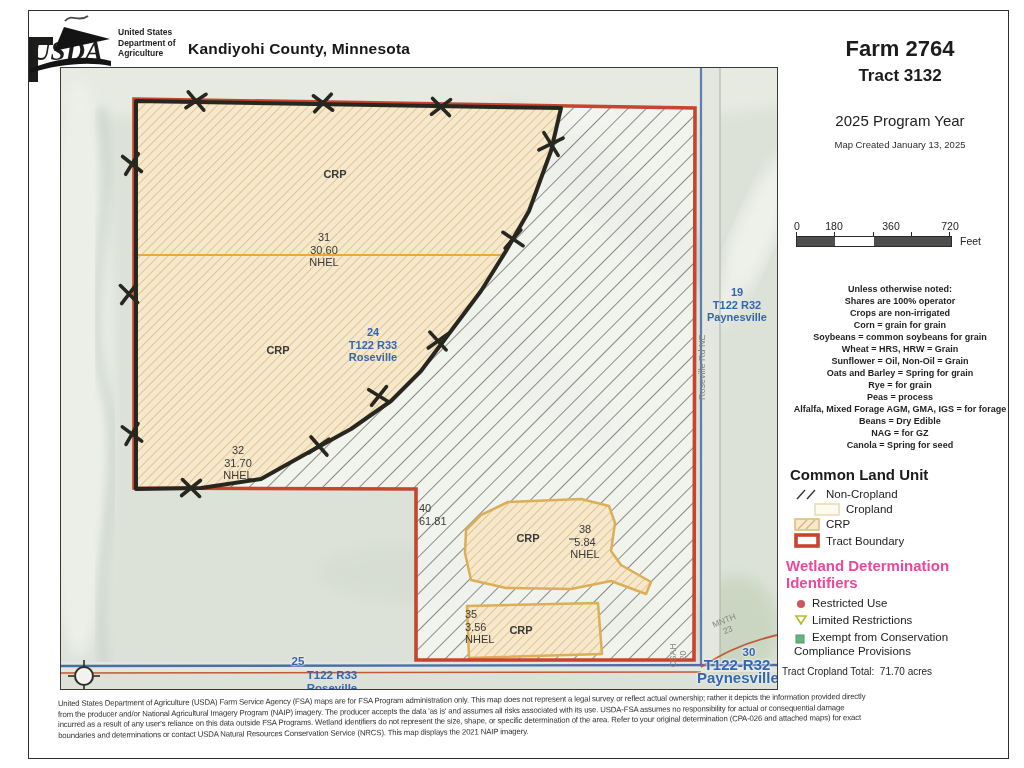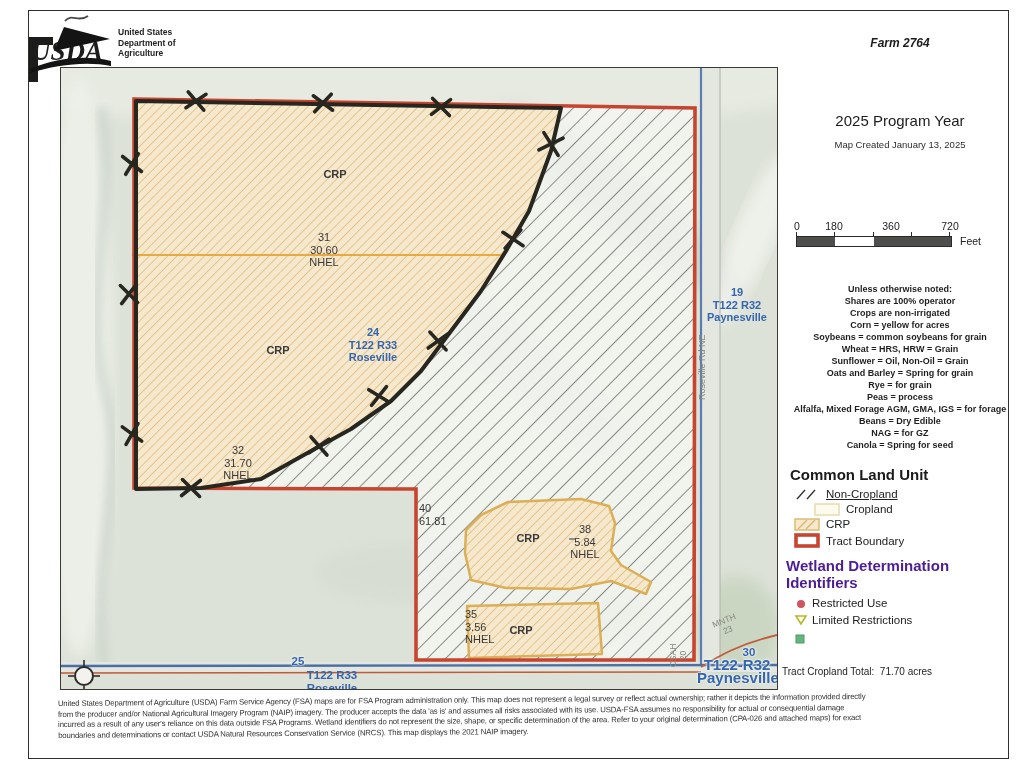--- a/index.html
+++ b/index.html
@@ -8,37 +8,37 @@
   .abs{position:absolute;}
   
   .page-border{left:28px;top:10px;width:979px;height:747px;border:1.5px solid #2e2e2c;}
   .corner-v{left:29px;top:37px;width:9px;height:45px;background:#1c1c1a;}
   .corner-h{left:29px;top:37px;width:24px;height:8px;background:#1c1c1a;}
   
   .agency{left:118px;top:27px;width:70px;font-size:8.5px;font-weight:bold;color:#222;line-height:10.5px;}
   .page-title{left:188px;top:40px;font-size:15.5px;font-weight:bold;color:#161616;letter-spacing:.2px;}
   
   .panel-center{width:236px;left:782px;text-align:center;color:#1c1c1c;}
-  .farm{top:36px;font-size:12px;font-weight:bold;font-style:italic;}
+  .farm{top:36px;font-size:22px;font-weight:bold;}
   .tract{top:66px;font-size:17px;font-weight:bold;}
   .pyear{top:112px;font-size:15px;}
   .created{top:139px;font-size:9.5px;color:#2c2c2c;}
   
   .scalebar{left:792px;top:220px;width:220px;height:34px;}
   .sb-lab{position:absolute;top:0;font-size:10.5px;color:#222;transform:translateX(-50%);}
   .sb-bar{position:absolute;left:4px;top:16px;width:154px;height:9px;border:1px solid #2a2a2a;display:flex;}
   .sb-tick{position:absolute;top:12px;width:1px;height:5px;background:#2a2a2a;}
   .sb-feet{position:absolute;left:168px;top:15px;font-size:10.5px;color:#222;}
   .notes{left:782px;top:283px;width:236px;text-align:center;font-size:9px;font-weight:bold;
     color:#1e1e1e;line-height:12px;}
   
   .clu-title{left:790px;top:466px;font-size:15px;font-weight:bold;color:#1b1b1b;}
   .leg-item{left:794px;height:15px;font-size:11.5px;color:#222;}
   .leg-item .sw{display:inline-block;vertical-align:-3px;margin-right:6px;}
-  .wet-title{left:786px;top:557px;width:210px;font-size:15px;font-weight:bold;color:#4c1d95;line-height:17px;}
+  .wet-title{left:786px;top:557px;width:210px;font-size:15px;font-weight:bold;color:#ec4899;line-height:17px;}
   .wet-item{left:794px;font-size:11.5px;color:#222;line-height:13.5px;}
   .total{left:782px;top:666px;width:236px;font-size:10px;color:#1d1d1d;}
   
   .map{left:60px;top:67px;width:716px;height:621px;background:#dde2d8;border:1.5px solid #3a3a38;overflow:hidden;}
   .map svg{position:absolute;left:0;top:0;}
   .mlabel{position:absolute;font-size:11px;line-height:12.5px;color:#39393a;text-align:center;}
   .mbold{font-weight:bold;}
   .mblue{color:#3465b0;font-weight:bold;}
   .halo{text-shadow:0 0 2px #eef0ea,0 0 2px #eef0ea,0 0 3px #eef0ea;}
   .roadlbl{color:#84867f;font-size:9px;font-weight:normal;}
@@ -64,22 +64,24 @@
   <svg class="abs" style="left:30px;top:24px;" width="82" height="50">
     <text x="1" y="36" font-family="Liberation Serif, serif" font-style="italic" font-weight="bold" font-size="27" fill="#1d1d1b">USDA</text>
     <polygon points="34,3 80,15 24,27" fill="#141414"></polygon>
     <path d="M0,45 C28,33 58,31 81,37 L81,42 C56,37 26,41 0,49 Z" fill="#141414"></path>
   </svg>
   <div class="abs agency">
     <div>United States</div>
     <div>Department of</div>
     <div>Agriculture</div>
   </div>
+  <div class="abs page-title">Kandiyohi County, Minnesota</div>
 
   <div class="abs panel-center farm">Farm 2764</div>
+  <div class="abs panel-center tract">Tract 3132</div>
   <div class="abs panel-center pyear">2025 Program Year</div>
   <div class="abs panel-center created">Map Created January 13, 2025</div>
 
   <div class="abs scalebar">
     <span class="sb-lab" style="left:5px;">0</span>
     <span class="sb-lab" style="left:42px;">180</span>
     <span class="sb-lab" style="left:99px;">360</span>
     <span class="sb-lab" style="left:158px;">720</span>
     <div class="sb-tick" style="left:4px;"></div>
       <div class="sb-tick" style="left:42px;"></div>
@@ -91,35 +93,35 @@
       <div style="width:39px;background:#ffffff;"></div>
       <div style="width:77px;background:#4e4e4c;"></div>
     </div>
     <span class="sb-feet">Feet</span>
   </div>
 
   <div class="abs notes">
     <div>Unless otherwise noted:</div>
     <div>Shares are 100% operator</div>
     <div>Crops are non-irrigated</div>
-    <div>Corn = yellow for acres</div>
+    <div>Corn = grain for grain</div>
     <div>Soybeans = common soybeans for grain</div>
     <div>Wheat = HRS, HRW = Grain</div>
     <div>Sunflower = Oil, Non-Oil = Grain</div>
     <div>Oats and Barley = Spring for grain</div>
     <div>Rye = for grain</div>
     <div>Peas = process</div>
     <div>Alfalfa, Mixed Forage AGM, GMA, IGS = for forage</div>
     <div>Beans = Dry Edible</div>
     <div>NAG = for GZ</div>
     <div>Canola = Spring for seed</div>
   </div>
 
   <div class="abs clu-title">Common Land Unit</div>
-  <div class="abs leg-item" style="top:488px;text-decoration:underline;">
+  <div class="abs leg-item" style="top:488px;">
     <svg class="sw" width="26" height="13">
       <line x1="3" y1="11" x2="11" y2="2" stroke="#2f2f2d" stroke-width="1.3"></line>
       <line x1="13" y1="11" x2="21" y2="2" stroke="#2f2f2d" stroke-width="1.3"></line>
     </svg><span>Non-Cropland</span>
   </div>
   <div class="abs leg-item" style="top:503px;padding-left:20px;">
     <svg class="sw" width="26" height="13">
       <rect x="1" y="1" width="24" height="11" fill="#fdfbee" stroke="#e6dcae" stroke-width="1.5"></rect>
     </svg><span>Cropland</span>
   </div>
@@ -143,21 +145,21 @@
     </svg><span>Restricted Use</span>
   </div>
   <div class="abs wet-item" style="top:614px;">
     <svg class="sw" width="14" height="12" style="display:inline-block;vertical-align:-2px;margin-right:4px;">
       <polygon points="2,2 12,2 7,10" fill="#fdfde6" stroke="#b2ba32" stroke-width="1.6"></polygon>
     </svg><span>Limited Restrictions</span>
   </div>
   <div class="abs wet-item" style="top:631px;width:190px;">
     <svg class="sw" width="14" height="10" style="display:inline-block;vertical-align:-1px;margin-right:4px;float:left;margin-top:3px;">
       <rect x="2" y="1" width="8" height="8" fill="#66b57e" stroke="#4f9a68" stroke-width="1"></rect>
-    </svg>
+    </svg><span>Exempt from Conservation Compliance Provisions</span>
   </div>
 
   <div class="abs total">
     <span>Tract Cropland Total:</span>&nbsp;
     <span>71.70 acres</span>
   </div>
 
   <div class="abs map">
     <svg width="716" height="621" viewBox="0 0 716 621">
       <defs>

